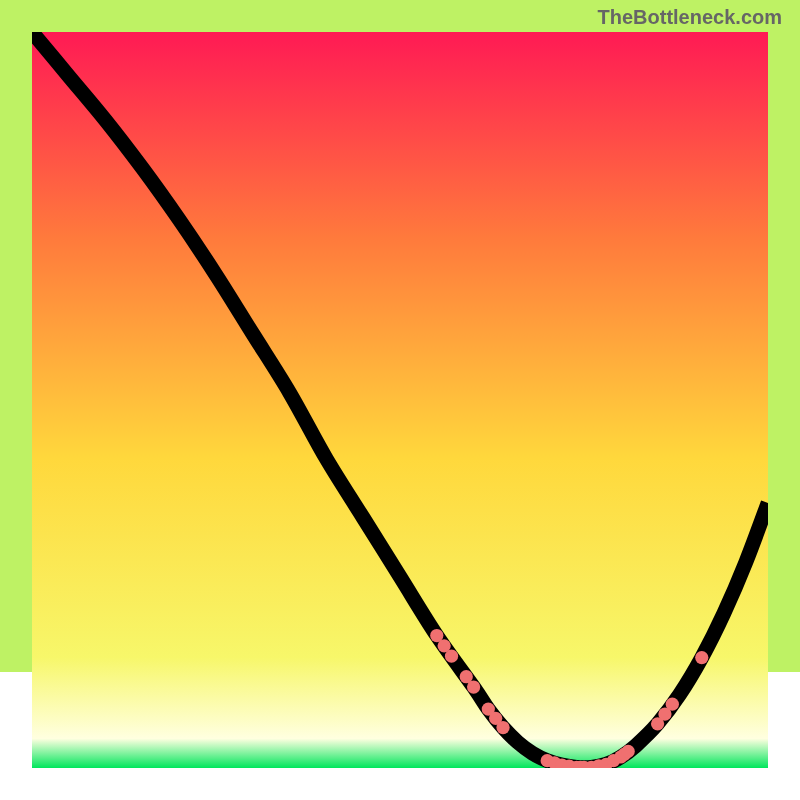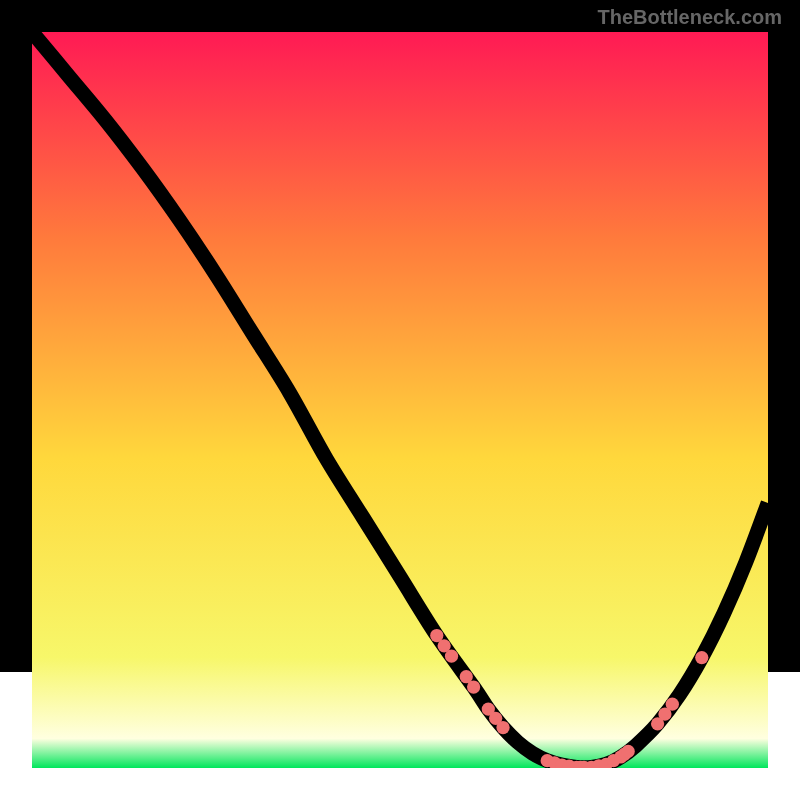--- a/index.html
+++ b/index.html
@@ -6,21 +6,21 @@
     margin: 0;
     padding: 0;
     width: 800px;
     height: 800px;
     overflow: hidden;
     font-family: Arial, Helvetica, sans-serif;
   }
   .frame {
     width: 800px;
     height: 672px;
-    background: #000000;
+    background: #bef264;
     position: relative;
   }
   .watermark {
     position: absolute;
     top: 6px;
     right: 18px;
     color: #666;
     font-size: 20px;
     font-weight: bold;
     z-index: 5;

